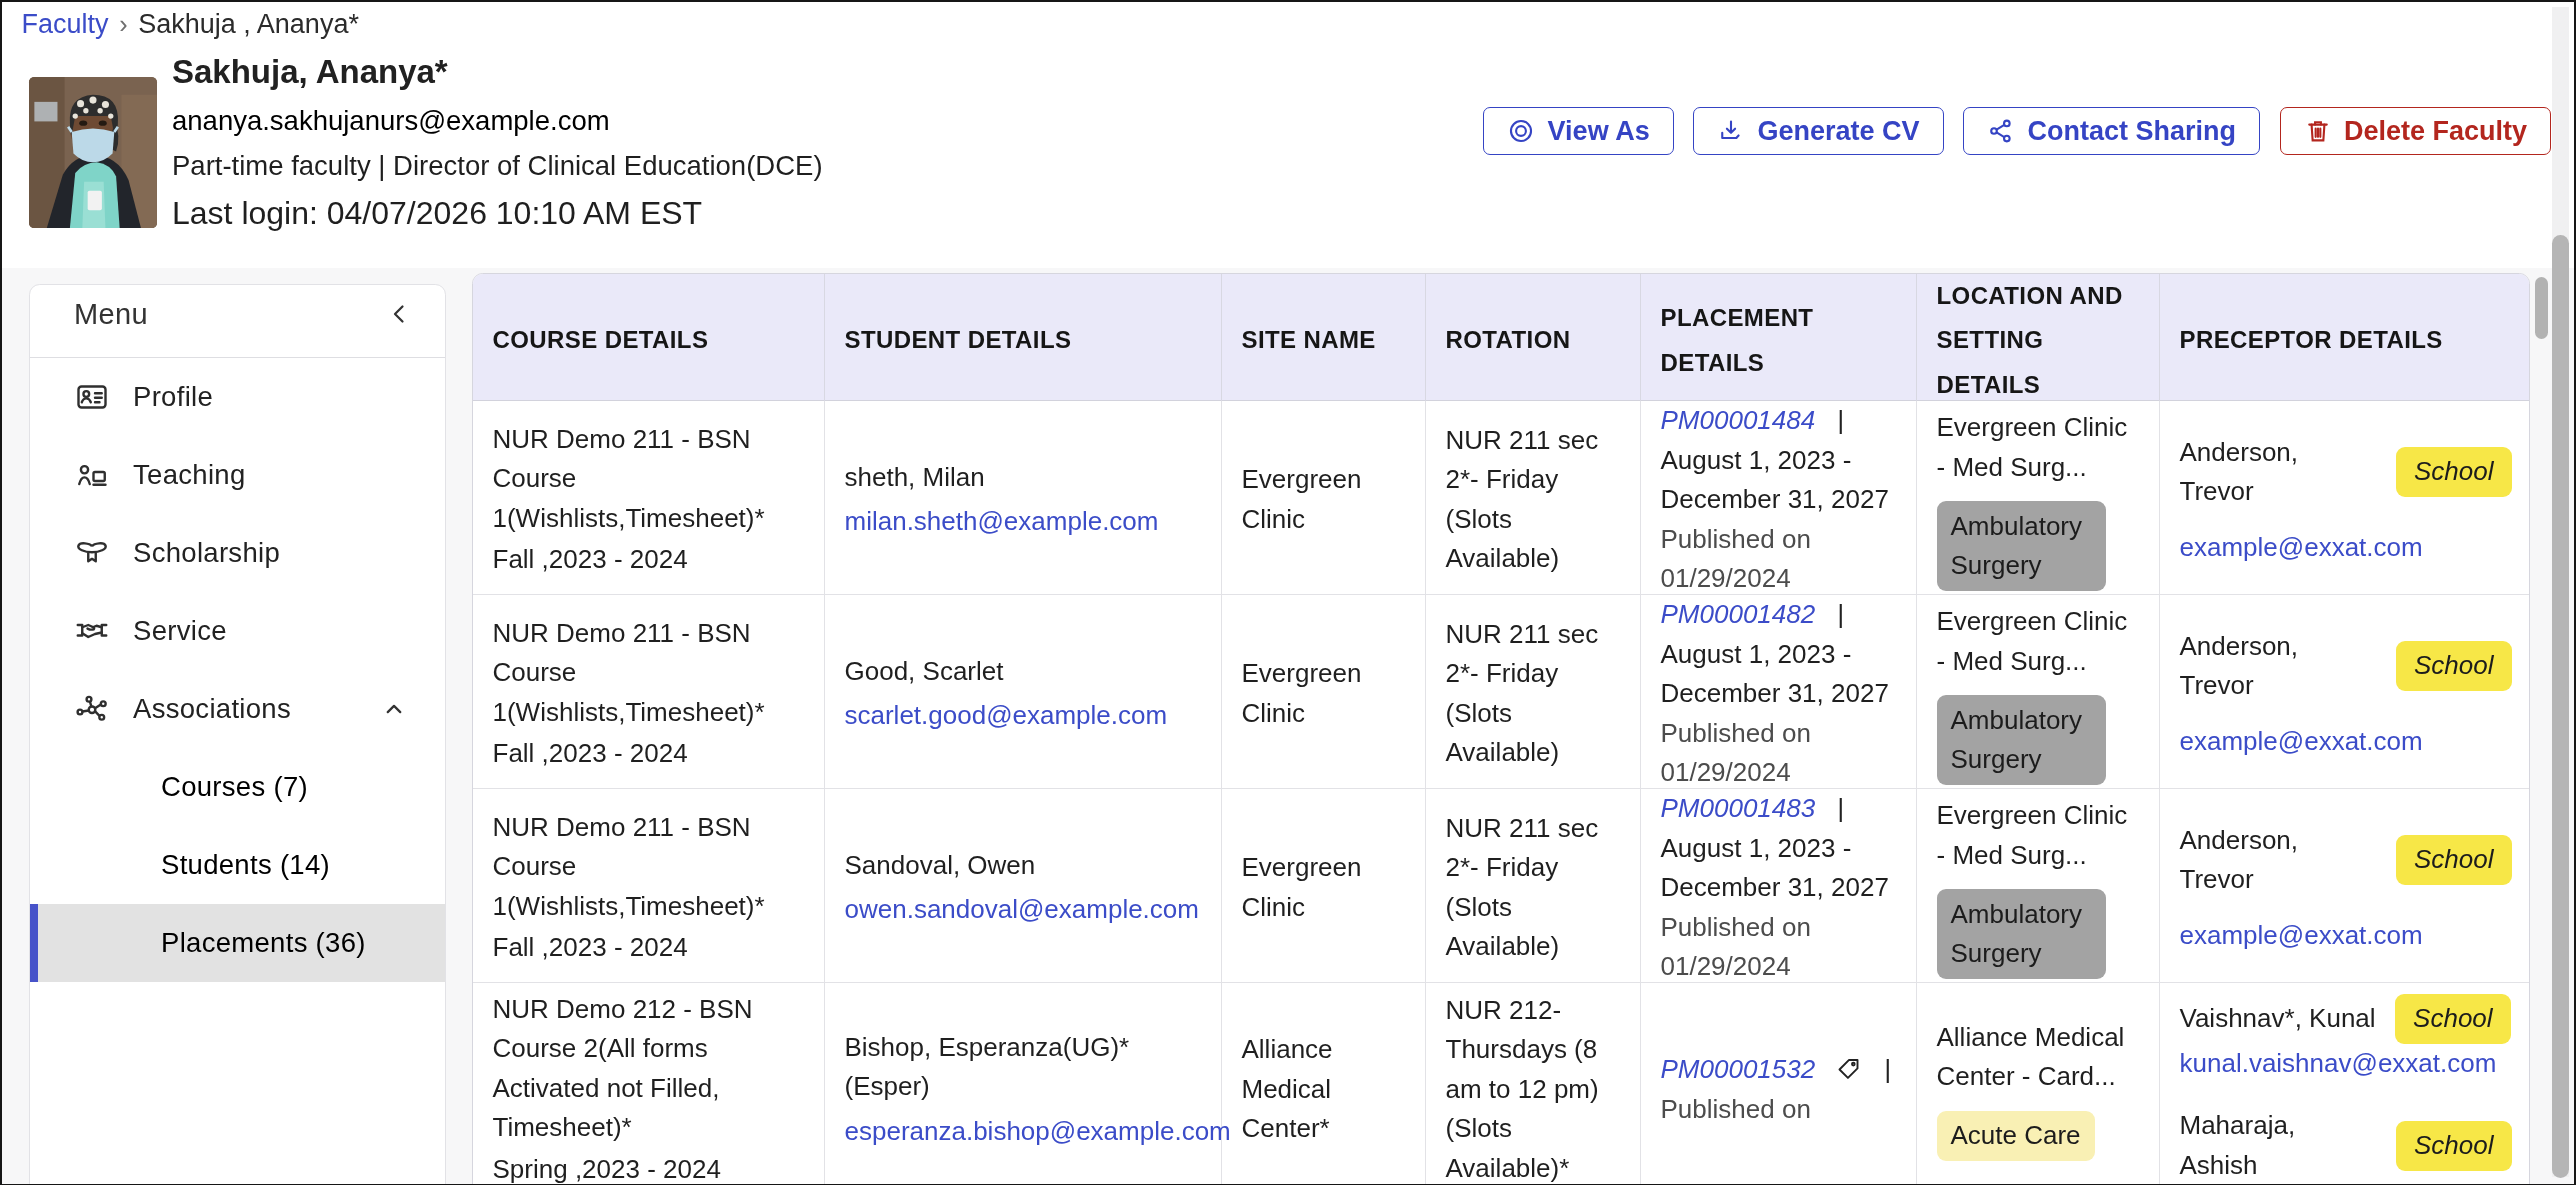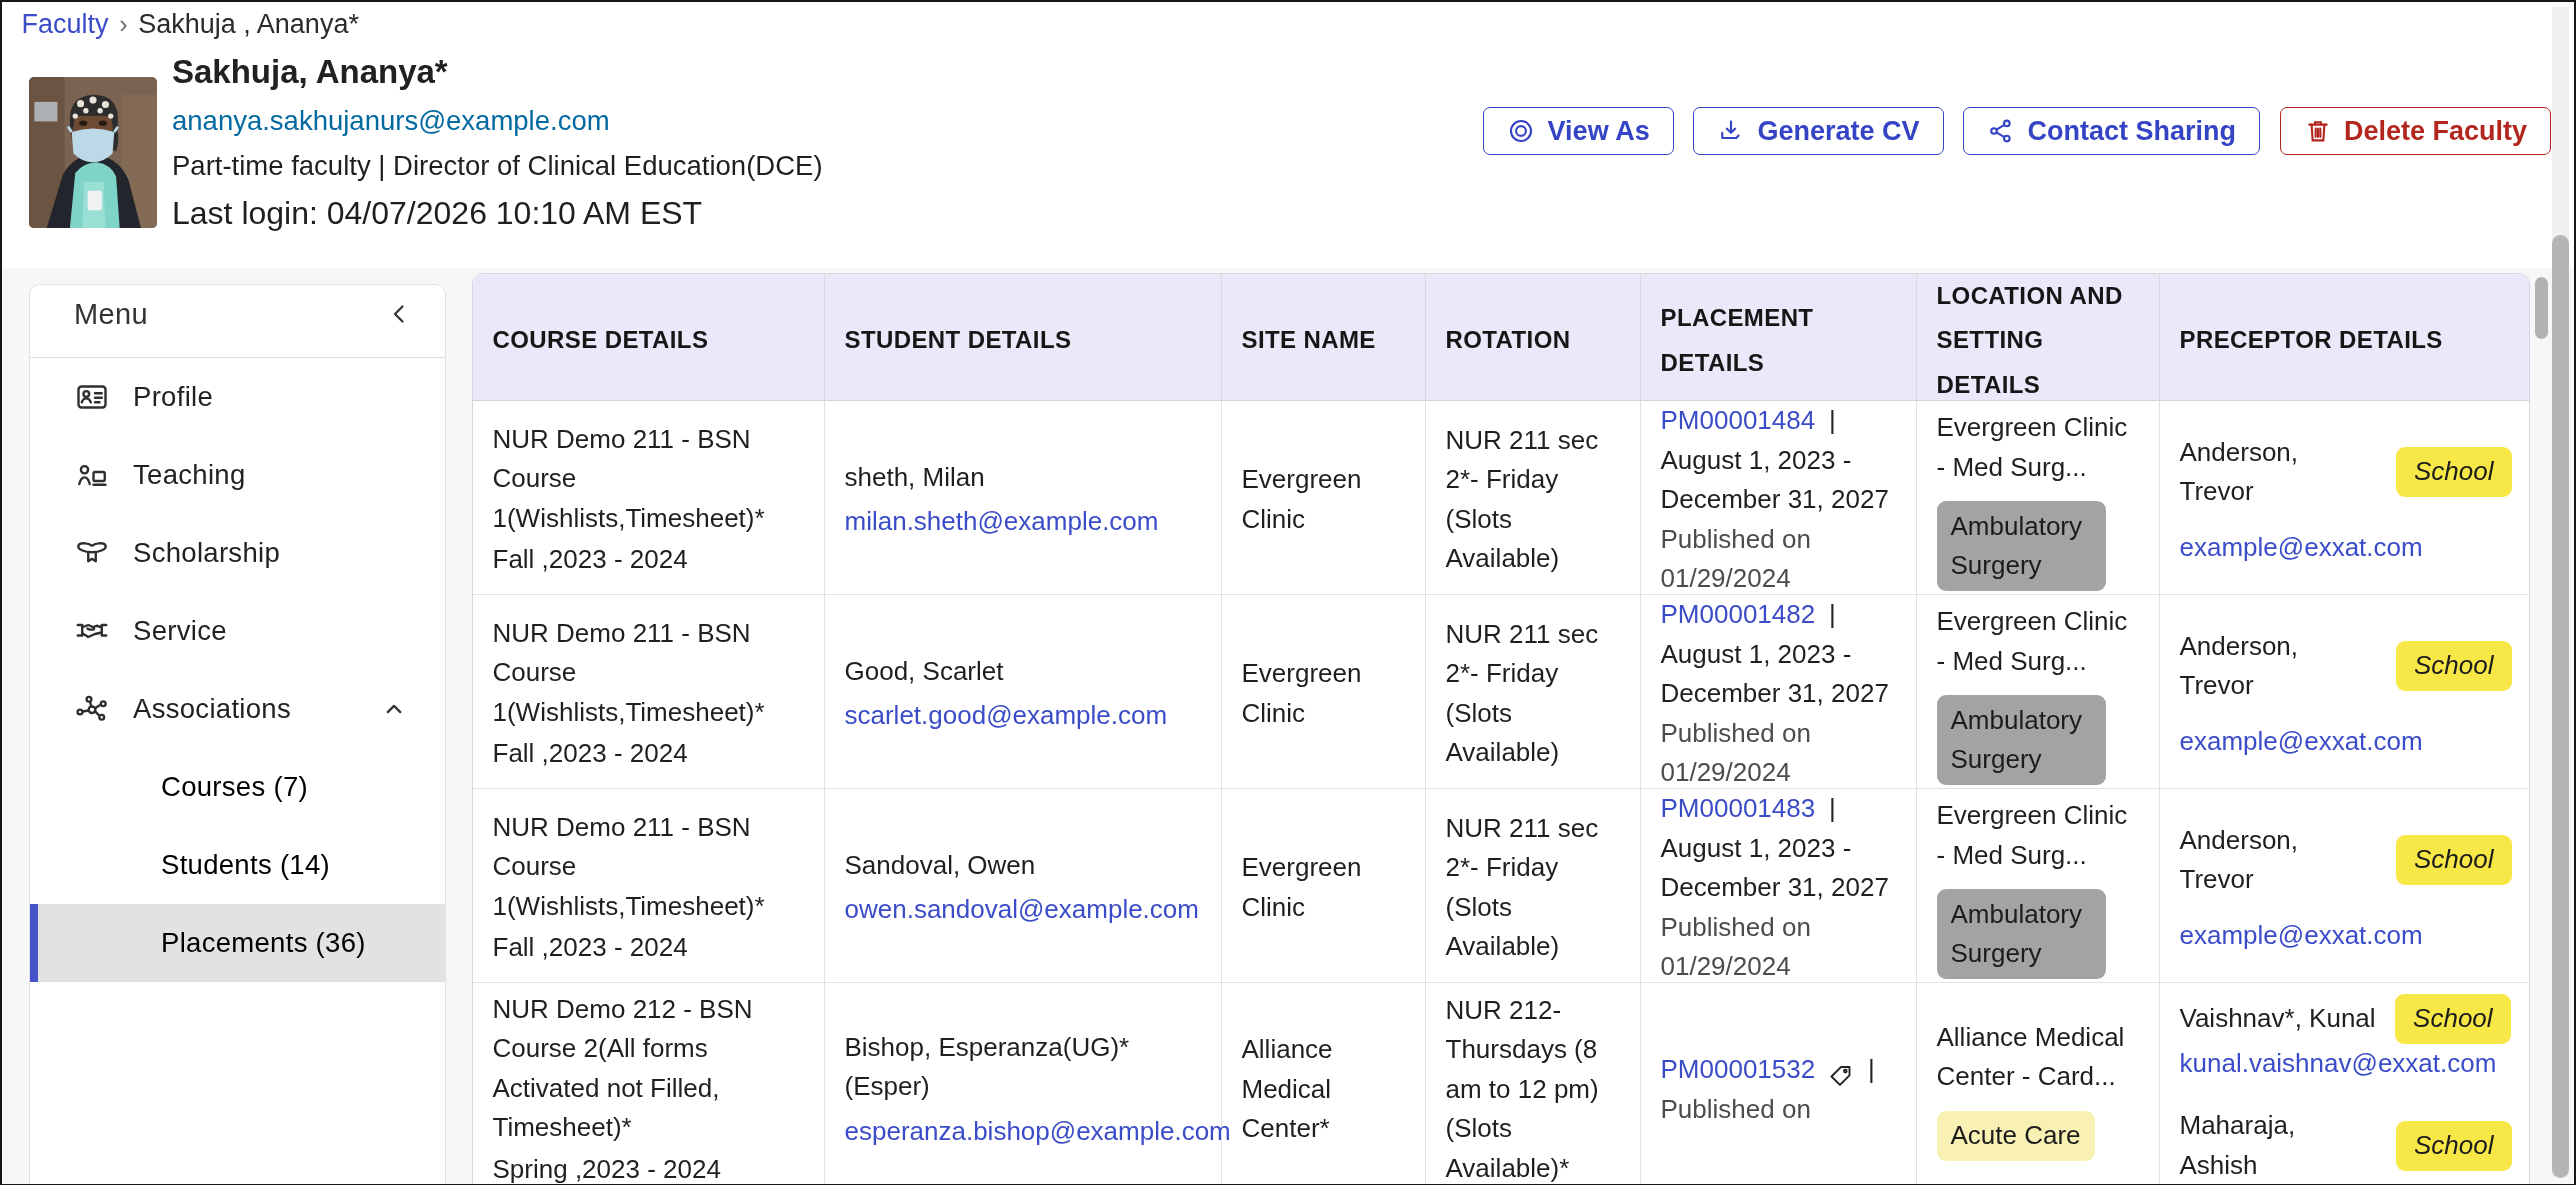--- a/index.html
+++ b/index.html
@@ -22,21 +22,21 @@
   .breadcrumb .sep { color: #6f6f6f; margin: 0 10.7px; font-size: 25px; }
   .breadcrumb .current { color: #2b2b2b; }
 
   .avatar {
     position: absolute; left: 27px; top: 75px;
     width: 128px; height: 151px; border-radius: 5.3px; overflow: hidden;
     background: #7d6a57;
   }
   .profile-text { position: absolute; left: 170px; top: 51px; }
   .profile-name { font-size: 33px; font-weight: 700; color: #212121; }
-  .profile-email { display: block; margin-top: 14px; font-size: 27.5px; color: #0369a1; text-decoration: none; cursor: pointer; }
+  .profile-email { display: block; margin-top: 14px; font-size: 27.5px; color: #000000; text-decoration: none; cursor: pointer; }
   .profile-role { margin-top: 13.3px; font-size: 27.5px; color: #1f1f1f; }
   .profile-login { margin-top: 12.4px; font-size: 32px; color: #1f1f1f; }
 
   .actions { position: absolute; right: 23px; top: 105px; display: flex; gap: 19.5px; }
   .btn {
     display: flex; align-items: center; gap: 12.4px;
     height: 48px; padding: 0 23px;
     border: 1.8px solid #3544c4; border-radius: 7px;
     color: #3544c4; background: #fff;
     font-size: 27px; font-weight: 600;
@@ -85,21 +85,21 @@
     padding: 0 19.5px; border-right: 0.9px solid #e2e2e6;
     display: flex; flex-direction: column; justify-content: center;
     font-size: 26px; line-height: 1.52; color: #1f1f1f;
   }
   .td:last-child { border-right: none; }
   .td a.link { color: #3b4cc8; text-decoration: none; cursor: pointer; }
   .td .muted { color: #4c4c4c; }
   .term { margin-top: 1.8px; }
   .email-line { margin-top: 5.3px; }
   .pipe { color: #222; margin-left: 1.8px; }
-  .pm-line { display: flex; align-items: flex-end; gap: 12px; }
+  .pm-line { display: flex; align-items: center; gap: 20px; font-style: italic; }
   .tag-icon { color: #222; display: inline-flex; }
   .tag {
     display: inline-block; align-self: flex-start;
     margin-top: 14px; padding: 5.3px 14px; border-radius: 9px;
     background: #a3a3a3; color: #1c1c1c; max-width: 169px;
   }
   .tag.pale { background: #f9f0b4; }
   .prec-line { display: flex; align-items: center; }
   .badge {
     display: inline-block; margin-left: 19.5px; padding: 5.3px 18px;

